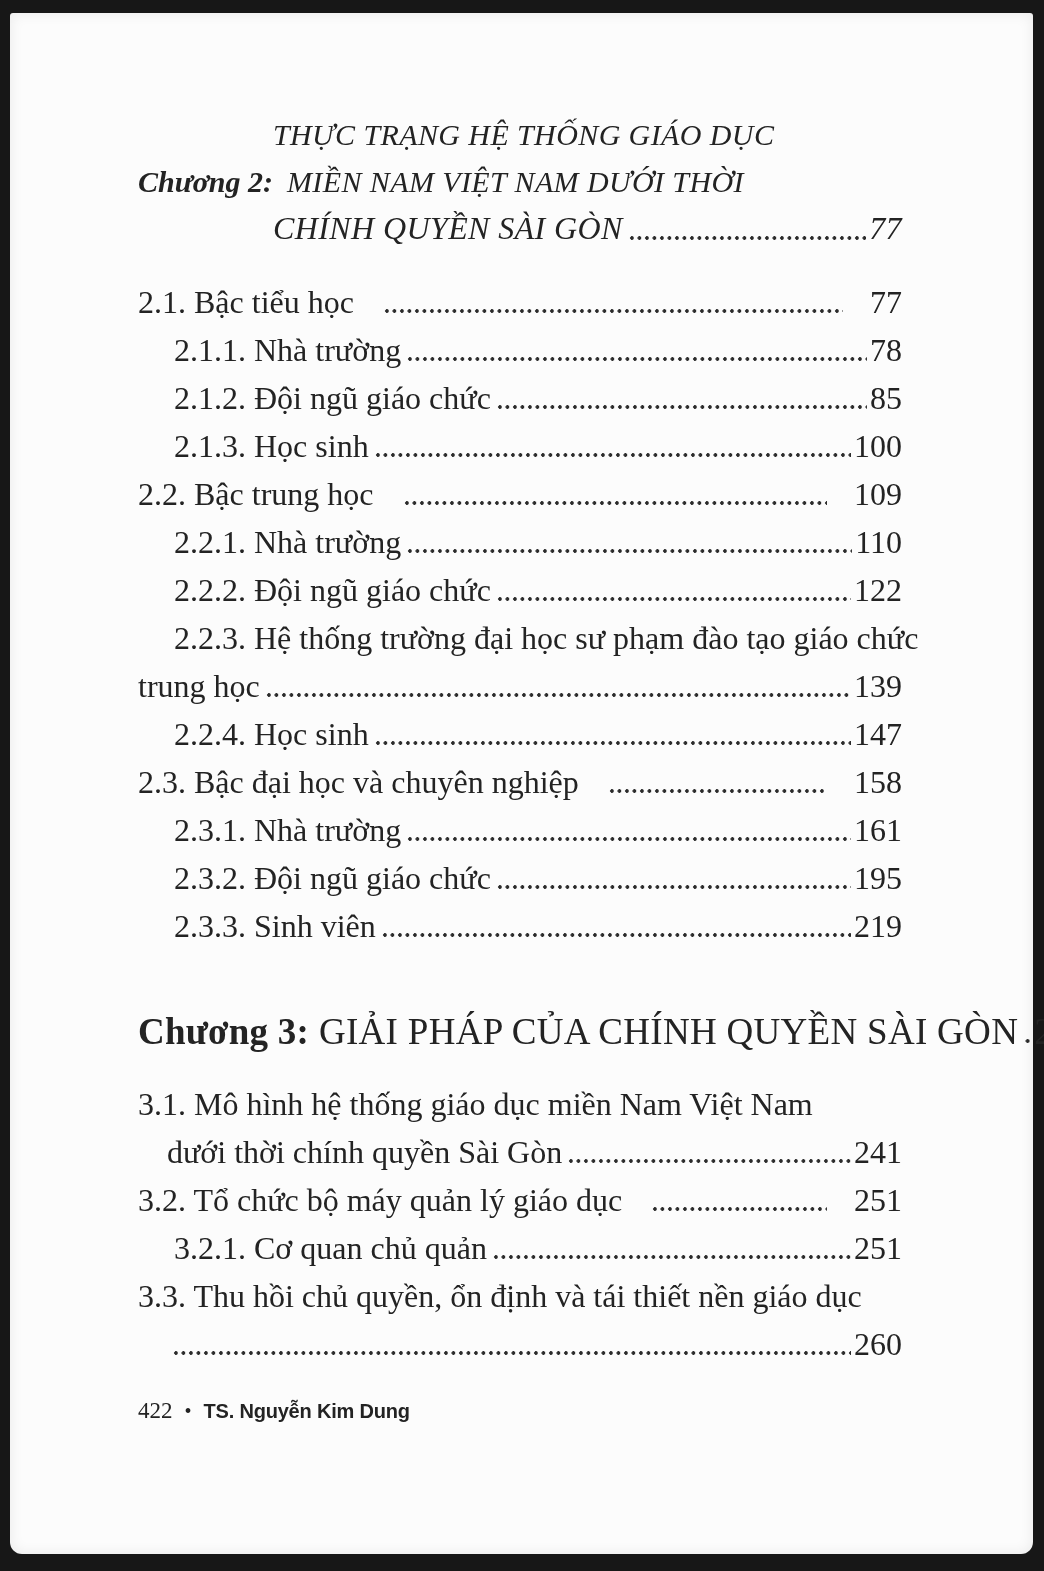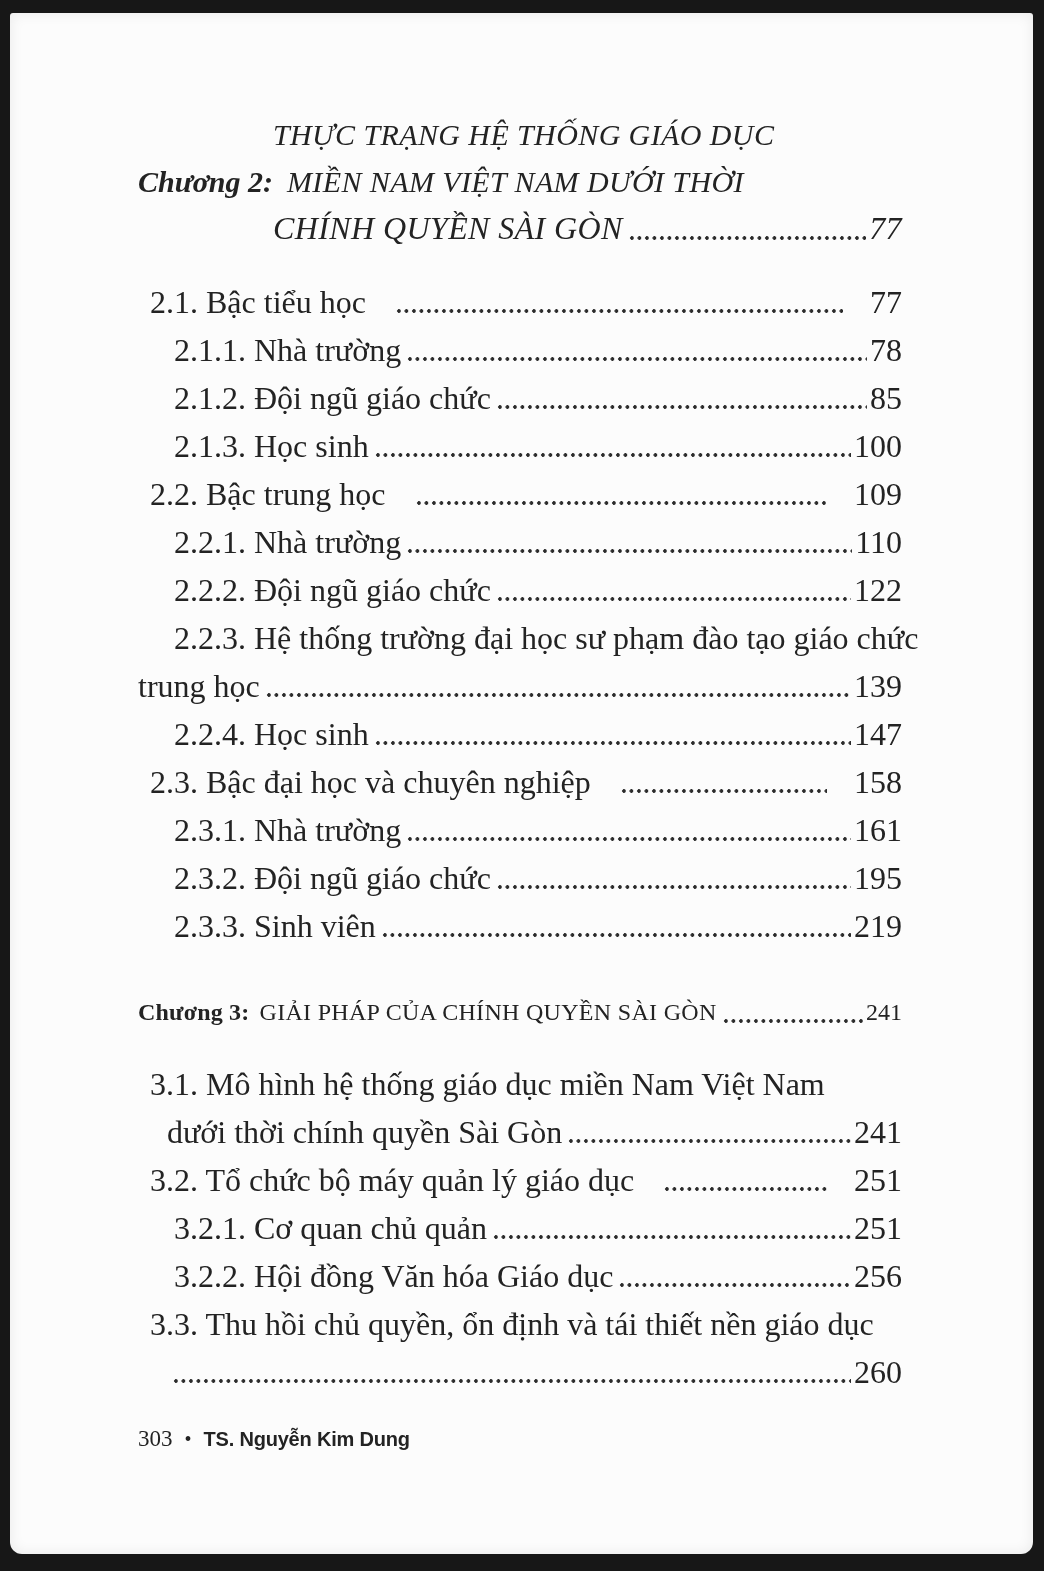--- a/index.html
+++ b/index.html
@@ -37,39 +37,39 @@
   }
   .ch-line2{padding-left:14px;}
   
   .list{margin-top:26px;}
   .list3{margin-top:24px;}
   .row{
     display:flex;align-items:baseline;
     height:48px;font-size:32px;line-height:48px;
     white-space:nowrap;
   }
-  .l1{margin-left:12px;gap:24px;}
+  .l1{margin-left:0;gap:24px;}
   .l2{margin-left:36px;}
   .c1{margin-left:29px;justify-content:space-between;}
   .c2{}
   .t{flex:0 0 auto;}
   .dots{
     flex:1 1 auto;min-width:8px;align-self:stretch;
     margin:0 3px 0 5px;
     background-image:radial-gradient(circle at 3px 3px,#2b2b2b 1.6px,rgba(0,0,0,0) 2.05px);
     background-size:7.5px 6px;
     background-repeat:repeat-x;
     background-position:left 1px bottom 12px;
   }
   .ch-line .dots{background-position:left 1px bottom 11px;}
   .pg{flex:0 0 auto;}
   
   .ch3{
-    margin-top:38px;
-    font-size:24px;
+    margin-top:58px;
+    font-size:37px;
   }
   .ch3 .ch3-label{font-weight:bold;margin-right:10px;letter-spacing:0.2px;}
   .ch3 .ch3-title{letter-spacing:0.3px;}
   
   .footer{
     margin-top:28px;
     display:flex;align-items:baseline;
     font-size:23px;line-height:30px;
   }
   .f-num{font-size:23px;}
@@ -189,34 +189,29 @@
       <div class="row l1">
         <span class="t">3.2. Tổ chức bộ máy quản lý giáo dục</span>
         <span class="dots"></span>
         <span class="pg">251</span>
       </div>
       <div class="row l2">
         <span class="t">3.2.1. Cơ quan chủ quản</span>
         <span class="dots"></span>
         <span class="pg">251</span>
       </div>
-      <div class="row l2">
-        <span class="t">3.2.2. Hội đồng Văn hóa Giáo dục</span>
-        <span class="dots"></span>
-        <span class="pg">256</span>
-      </div>
       <div class="row l1">
         <span class="t">3.3. Thu hồi chủ quyền, ổn định và tái thiết nền giáo dục</span>
       </div>
       <div class="row c1">
         <span class="dots"></span>
         <span class="pg">260</span>
       </div>
     </div>
 
     <div class="footer">
-      <span class="f-num">303</span>
+      <span class="f-num">422</span>
       <span class="f-bullet">•</span>
       <span class="f-author">TS. Nguyễn Kim Dung</span>
     </div>
 
   </div>
 </div>
 
 </body></html>

